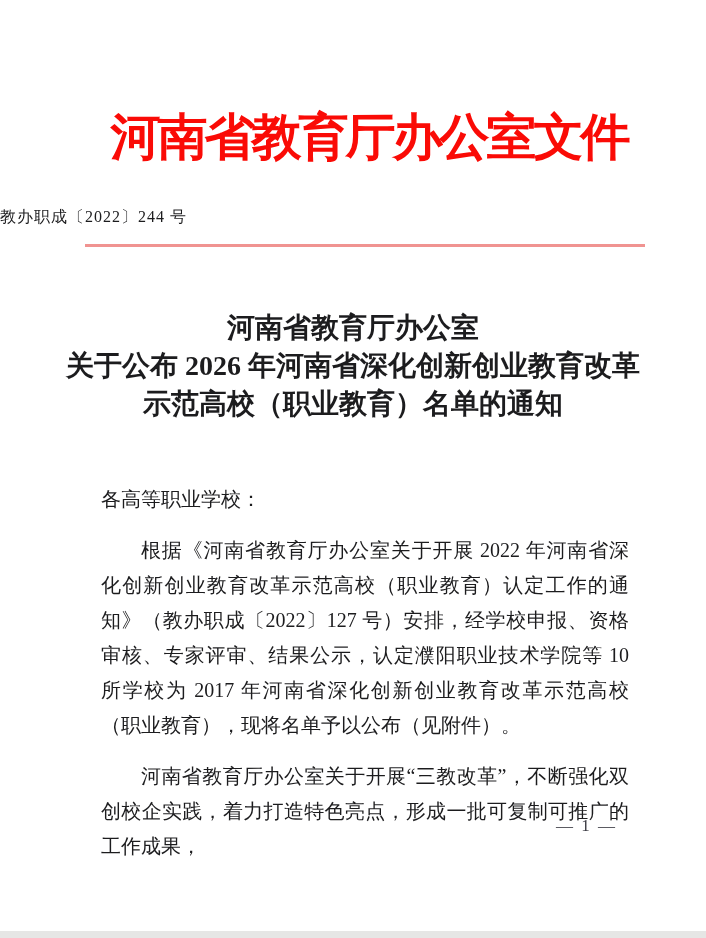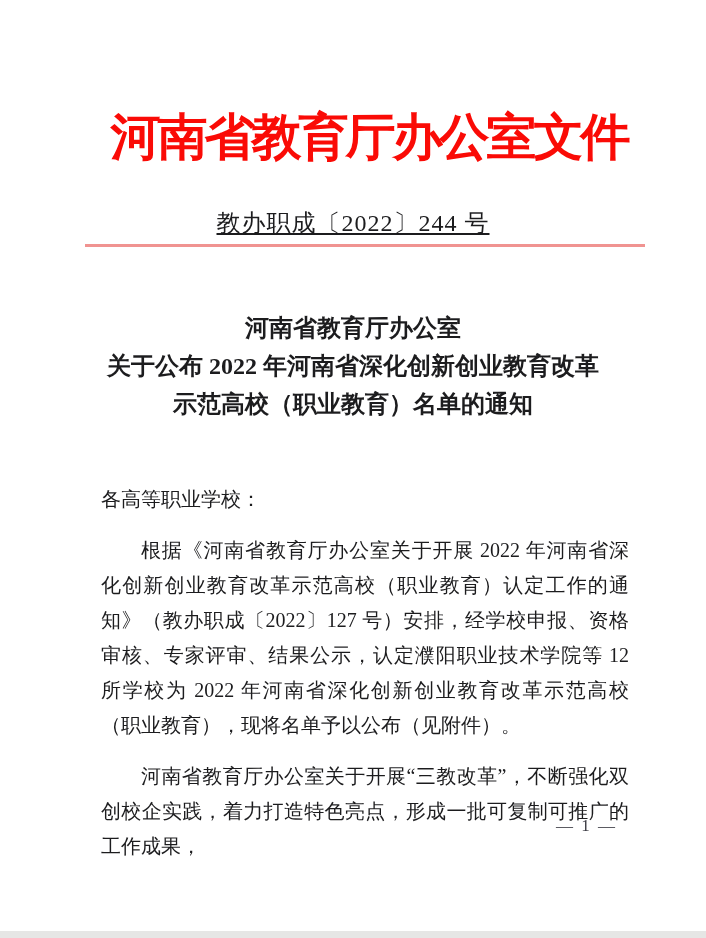--- a/index.html
+++ b/index.html
@@ -28,41 +28,39 @@
     letter-spacing: -3px;
     color: var(--header_red, #fa0b06);
     font-family: "Liberation Serif", serif;
     white-space: nowrap;
   }
   .doc-number {
     position: absolute;
     top: 207px;
     left: 0;
     width: 100%;
-    text-align: center;
-    font-size: 24px;
+    font-size: 16px;
     letter-spacing: 1px;
     color: var(--text_black, #1c1c1e);
-    text-decoration: underline;
   }
   .red-divider {
     position: absolute;
     top: 244px;
     left: 85px;
     width: 560px;
     height: 3px;
     background: var(--divider_red, #f09391);
   }
   .notice-title {
     position: absolute;
     top: 309px;
     left: 0;
     width: 100%;
     text-align: center;
-    font-size: 24px;
+    font-size: 28px;
     font-weight: bold;
     line-height: 38px;
     color: var(--text_black, #1c1c1e);
   }
   .notice-body {
     position: absolute;
     top: 466px;
     left: 85px;
     width: 560px;
     font-size: 20px;
@@ -101,27 +99,27 @@
 <div class="page">
 
   <h1 class="header-title">河南省教育厅办公室文件</h1>
 
   <div class="doc-number">教办职成〔2022〕244 号</div>
 
   <div class="red-divider"></div>
 
   <div class="notice-title">
     <div>河南省教育厅办公室</div>
-    <div>关于公布 2022 年河南省深化创新创业教育改革</div>
+    <div>关于公布 2026 年河南省深化创新创业教育改革</div>
     <div>示范高校（职业教育）名单的通知</div>
   </div>
 
   <div class="notice-body">
     <p class="salutation">各高等职业学校：</p>
-    <p class="para">根据《河南省教育厅办公室关于开展 2022 年河南省深化创新创业教育改革示范高校（职业教育）认定工作的通知》（教办职成〔2022〕127 号）安排，经学校申报、资格审核、专家评审、结果公示，认定濮阳职业技术学院等 12 所学校为 2022 年河南省深化创新创业教育改革示范高校（职业教育），现将名单予以公布（见附件）。</p>
+    <p class="para">根据《河南省教育厅办公室关于开展 2022 年河南省深化创新创业教育改革示范高校（职业教育）认定工作的通知》（教办职成〔2022〕127 号）安排，经学校申报、资格审核、专家评审、结果公示，认定濮阳职业技术学院等 10 所学校为 2017 年河南省深化创新创业教育改革示范高校（职业教育），现将名单予以公布（见附件）。</p>
     <p class="para">河南省教育厅办公室关于开展“三教改革”，不断强化双创校企实践，着力打造特色亮点，形成一批可复制可推广的工作成果，</p>
   </div>
 
   <div class="page-number">— 1 —</div>
 
   <div class="bottom-strip"></div>
 
 </div>
 
 </body></html>

